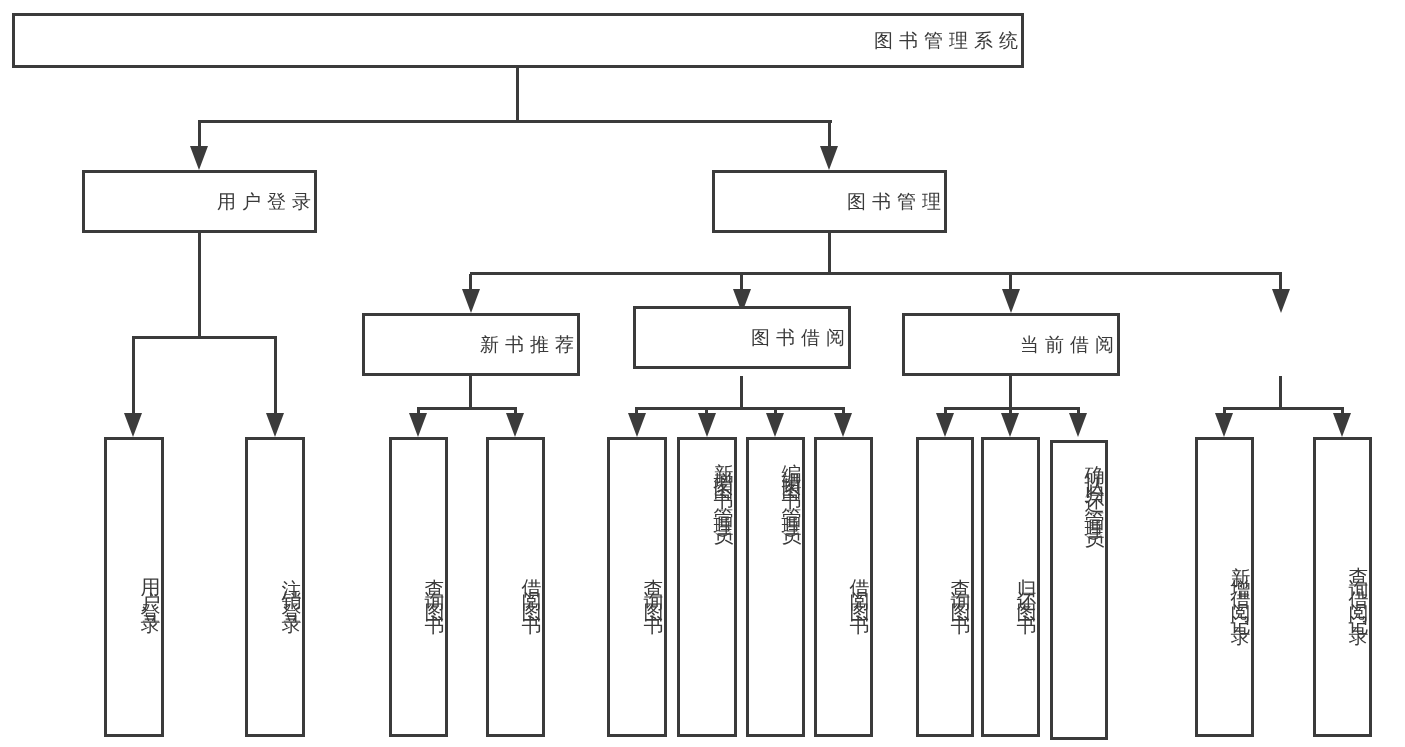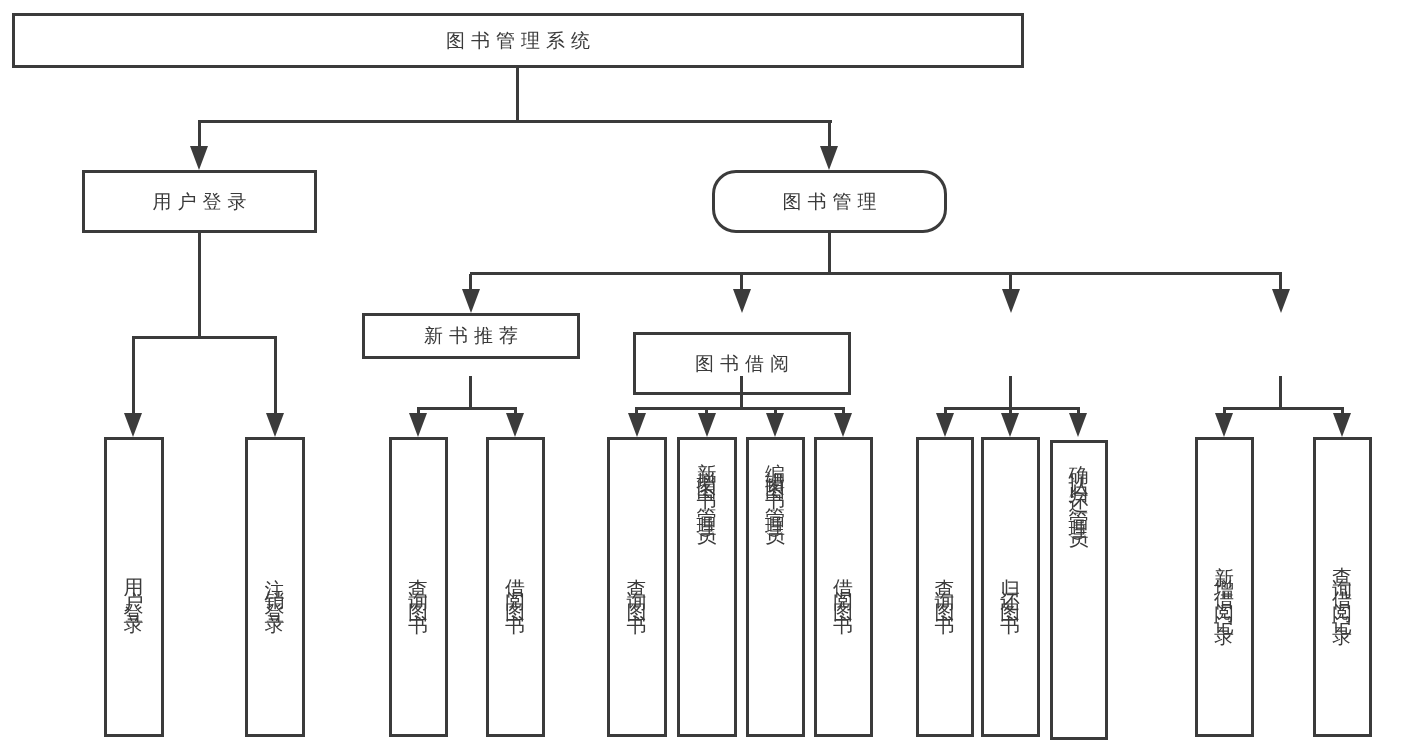--- a/index.html
+++ b/index.html
@@ -11,21 +11,21 @@
     background: #ffffff;
     font-family: "Liberation Sans", sans-serif;
     overflow: hidden;
   }
   .node {
     position: absolute;
     background: #ffffff;
     border: 3px solid #3b3b3b;
     display: flex;
     align-items: center;
-    justify-content: center;
+    justify-content: flex-end;
     color: #3a3a3a;
   }
   .hnode { font-size: 19px; letter-spacing: 6px; }
   .hnode .lbl { transform: translateX(3px); white-space: nowrap; }
   .vnode { font-size: 20px; }
   .vnode .lbl {
     writing-mode: vertical-rl;
     text-orientation: mixed;
     letter-spacing: 12px;
     line-height: 1;
@@ -65,21 +65,21 @@
   <div class="vline" style="left:516px; top:68px; height:55px;"></div>
   <div class="hline" style="left:198px; top:120px; width:634px;"></div>
   <div class="vline" style="left:198px; top:122px; height:26px;"></div>
   <div class="vline" style="left:828px; top:122px; height:26px;"></div>
   <div class="arrow" style="left:190px; top:146px;"></div>
   <div class="arrow" style="left:820px; top:146px;"></div>
 
   <div class="node hnode" style="left:82px; top:170px; width:235px; height:63px;">
     <span class="lbl">用户登录</span>
   </div>
-  <div class="node hnode" style="left:712px; top:170px; width:235px; height:63px;border-radius:24px;">
+  <div class="node hnode" style="left:712px; top:170px; width:235px; height:63px;">
     <span class="lbl">图书管理</span>
   </div>
 
   <div class="vline" style="left:198px; top:233px; height:106px;"></div>
   <div class="hline" style="left:132px; top:336px; width:145px;"></div>
   <div class="vline" style="left:132px; top:338px; height:77px;"></div>
   <div class="vline" style="left:274px; top:338px; height:77px;"></div>
   <div class="arrow" style="left:124px; top:413px;"></div>
   <div class="arrow" style="left:266px; top:413px;"></div>
 
@@ -87,25 +87,28 @@
   <div class="hline" style="left:470px; top:272px; width:812px;"></div>
   <div class="vline" style="left:469px; top:274px; height:17px;"></div>
   <div class="vline" style="left:740px; top:274px; height:17px;"></div>
   <div class="vline" style="left:1009px; top:274px; height:17px;"></div>
   <div class="vline" style="left:1279px; top:274px; height:17px;"></div>
   <div class="arrow" style="left:462px; top:289px;"></div>
   <div class="arrow" style="left:733px; top:289px;"></div>
   <div class="arrow" style="left:1002px; top:289px;"></div>
   <div class="arrow" style="left:1272px; top:289px;"></div>
 
-  <div class="node hnode" style="left:362px; top:313px; width:218px; height:46px;">
+  <div class="node hnode" style="left:362px; top:313px; width:218px; height:63px;">
     <span class="lbl">新书推荐</span>
   </div>
-  <div class="node hnode" style="left:633px; top:332px; width:218px; height:63px;">
+  <div class="node hnode" style="left:633px; top:306px; width:218px; height:63px;">
     <span class="lbl">图书借阅</span>
+  </div>
+  <div class="node hnode" style="left:902px; top:313px; width:218px; height:63px;">
+    <span class="lbl">当前借阅</span>
   </div>
 
   <div class="vline" style="left:469px; top:376px; height:33px;"></div>
   <div class="hline" style="left:417px; top:407px; width:100px;"></div>
   <div class="vline" style="left:417px; top:409px; height:6px;"></div>
   <div class="vline" style="left:514px; top:409px; height:6px;"></div>
   <div class="arrow" style="left:409px; top:413px;"></div>
   <div class="arrow" style="left:506px; top:413px;"></div>
 
   <div class="vline" style="left:740px; top:376px; height:33px;"></div>

